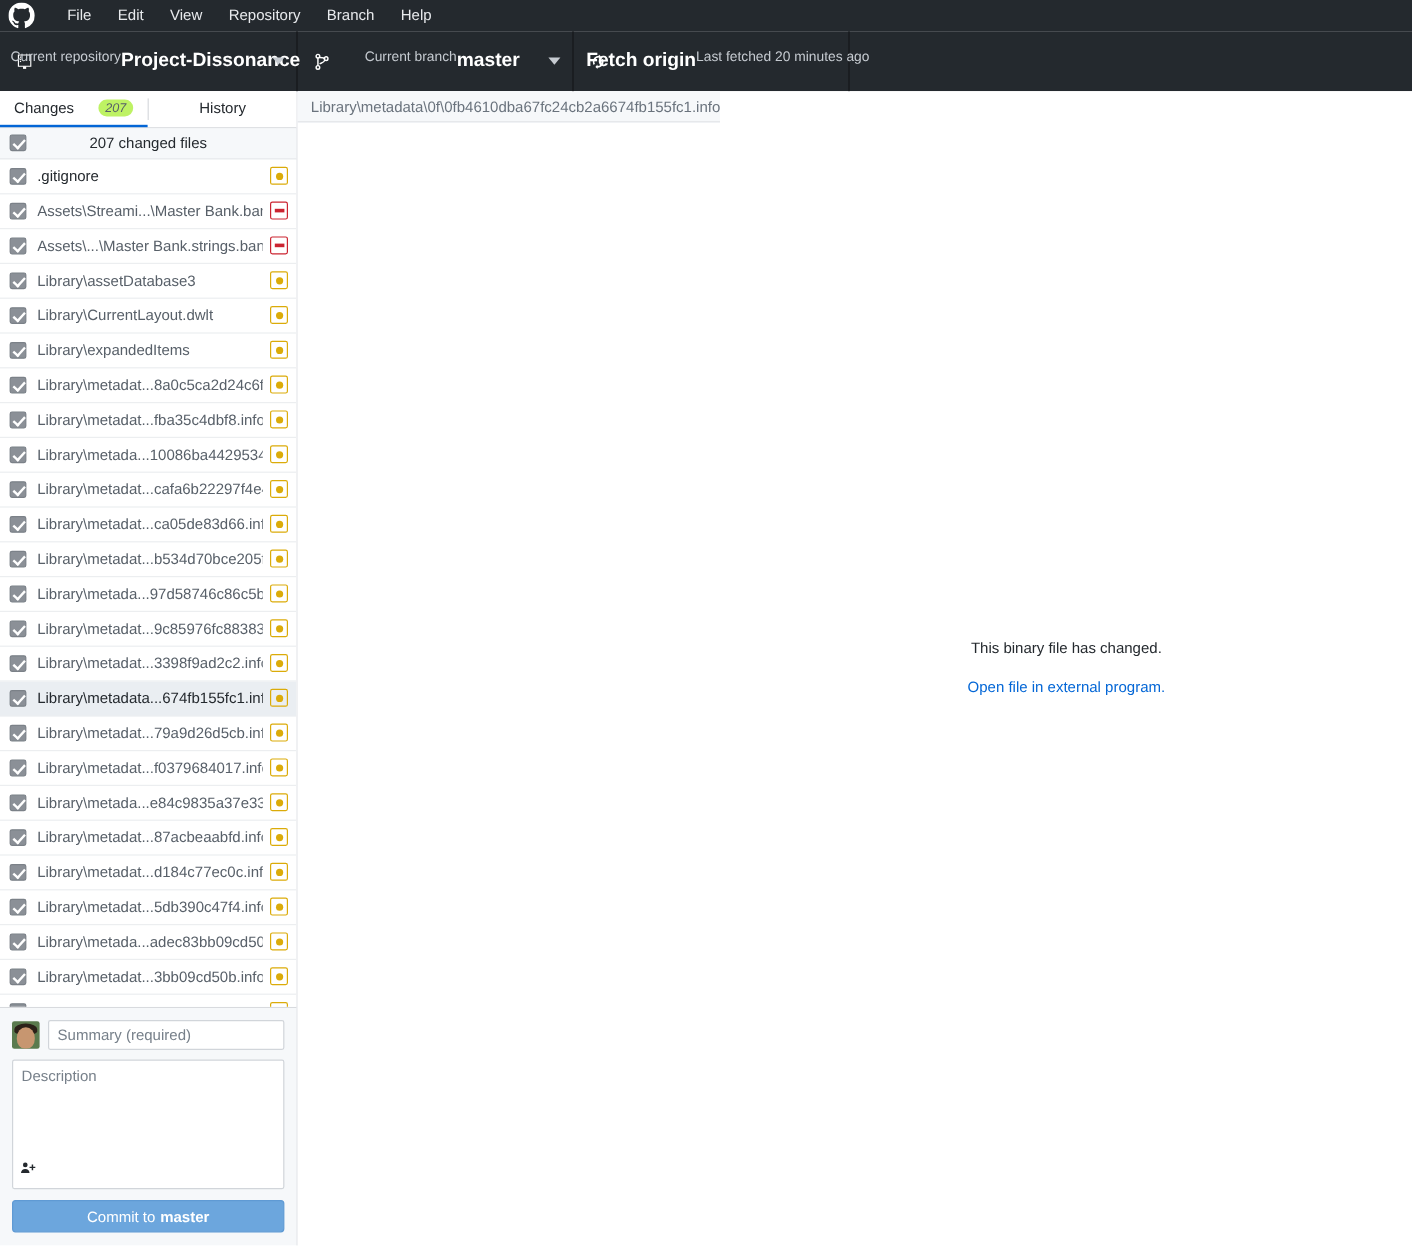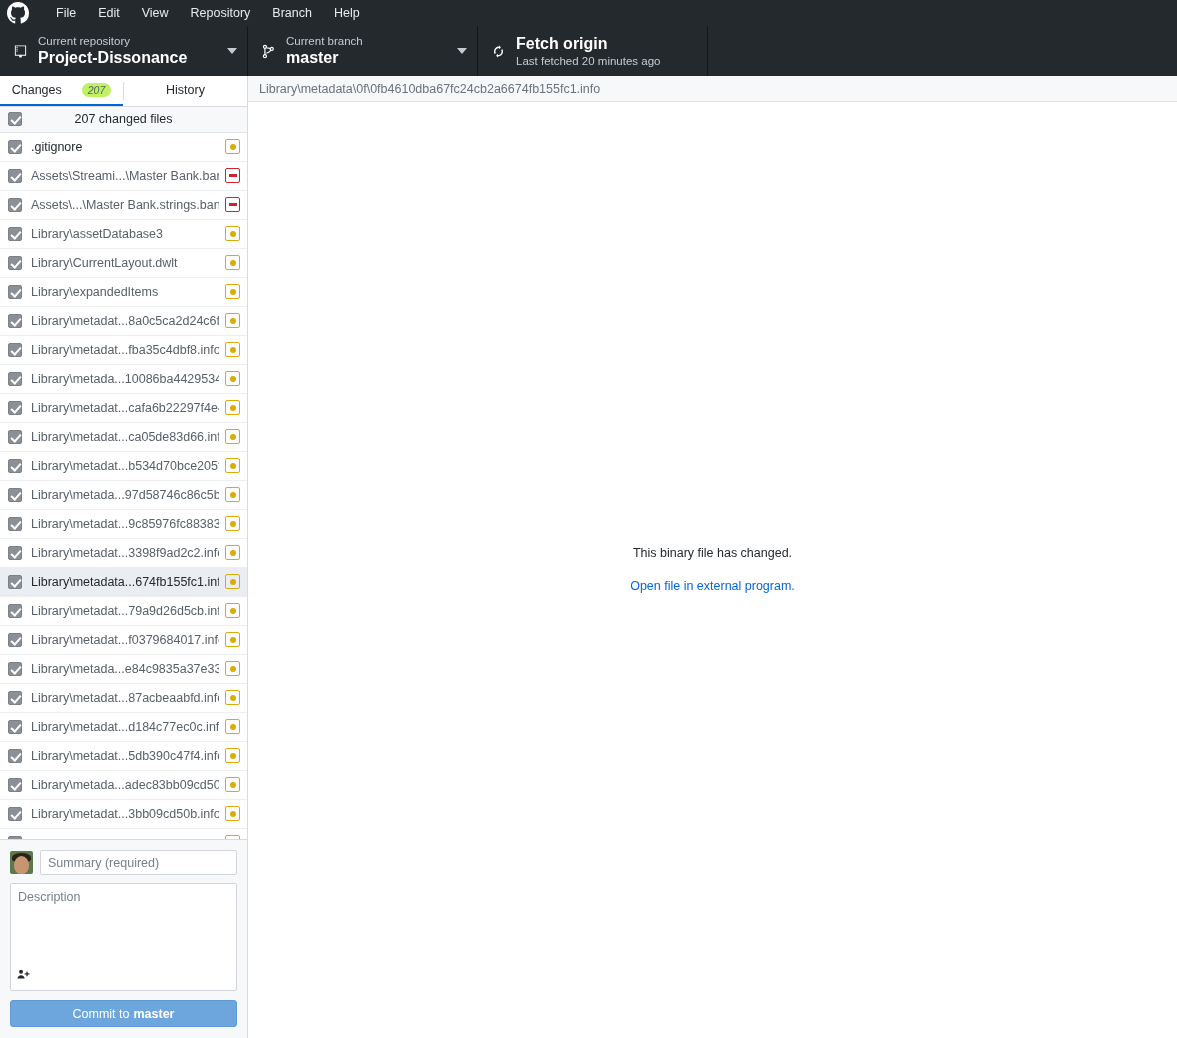--- a/index.html
+++ b/index.html
@@ -28,21 +28,21 @@
   .tb-cell {
     display: flex; align-items: center;
     border-right: 1px solid #141719;
     padding: 0 10px; position: relative;
   }
   .tb-repo { width: 248px; }
   .tb-branch { width: 230px; }
   .tb-fetch { width: 230px; }
   .tb-rest { flex: 1; border-right: none; }
   .tb-icon { width: 20px; flex: 0 0 20px; display: flex; align-items: center; justify-content: center; margin-right: 8px; }
-  .tb-text { display: flex; flex-direction: column; justify-content: center; line-height: 1.25; flex: 1; min-width: 0; }
+  .tb-text { display: flex; flex-direction: row; justify-content: center; line-height: 1.25; flex: 1; min-width: 0; }
   .tb-label { color: #c6cbd1; font-size: 11.5px; white-space: nowrap; }
   .tb-value { color: #ffffff; font-size: 16px; font-weight: bold; white-space: nowrap; }
   .tb-value.normal { font-weight: normal; color: #c6cbd1; font-size: 11.5px; }
   .caret {
     width: 0; height: 0;
     border-left: 5px solid transparent;
     border-right: 5px solid transparent;
     border-top: 6px solid #c6cbd1;
     margin-left: 6px;
   }
@@ -160,21 +160,21 @@
   .commit-btn {
     margin-top: 9px; width: 100%; height: 27px;
     background: #6ca6dd; border: 1px solid #5f9ad4; border-radius: 3px;
     color: #ffffff; font-size: 12.5px;
     display: flex; align-items: center; justify-content: center;
     cursor: default; font-family: "Liberation Sans", sans-serif;
   }
   .commit-btn b { margin-left: 4px; }
 
   
-  .content { flex: 1; display: flex; flex-direction: column; background: #fff; min-width: 0; }
+  .content { flex: 1; display: flex; flex-direction: row; background: #fff; min-width: 0; }
   .path-bar {
     height: 26px; background: #f6f8fa;
     border-bottom: 1px solid #e1e4e8;
     display: flex; align-items: center;
     padding-left: 11px; font-size: 12.5px; color: #6a737d;
     white-space: nowrap; overflow: hidden;
   }
   .binary-pane {
     flex: 1; display: flex; flex-direction: column;
     align-items: center; justify-content: center;

